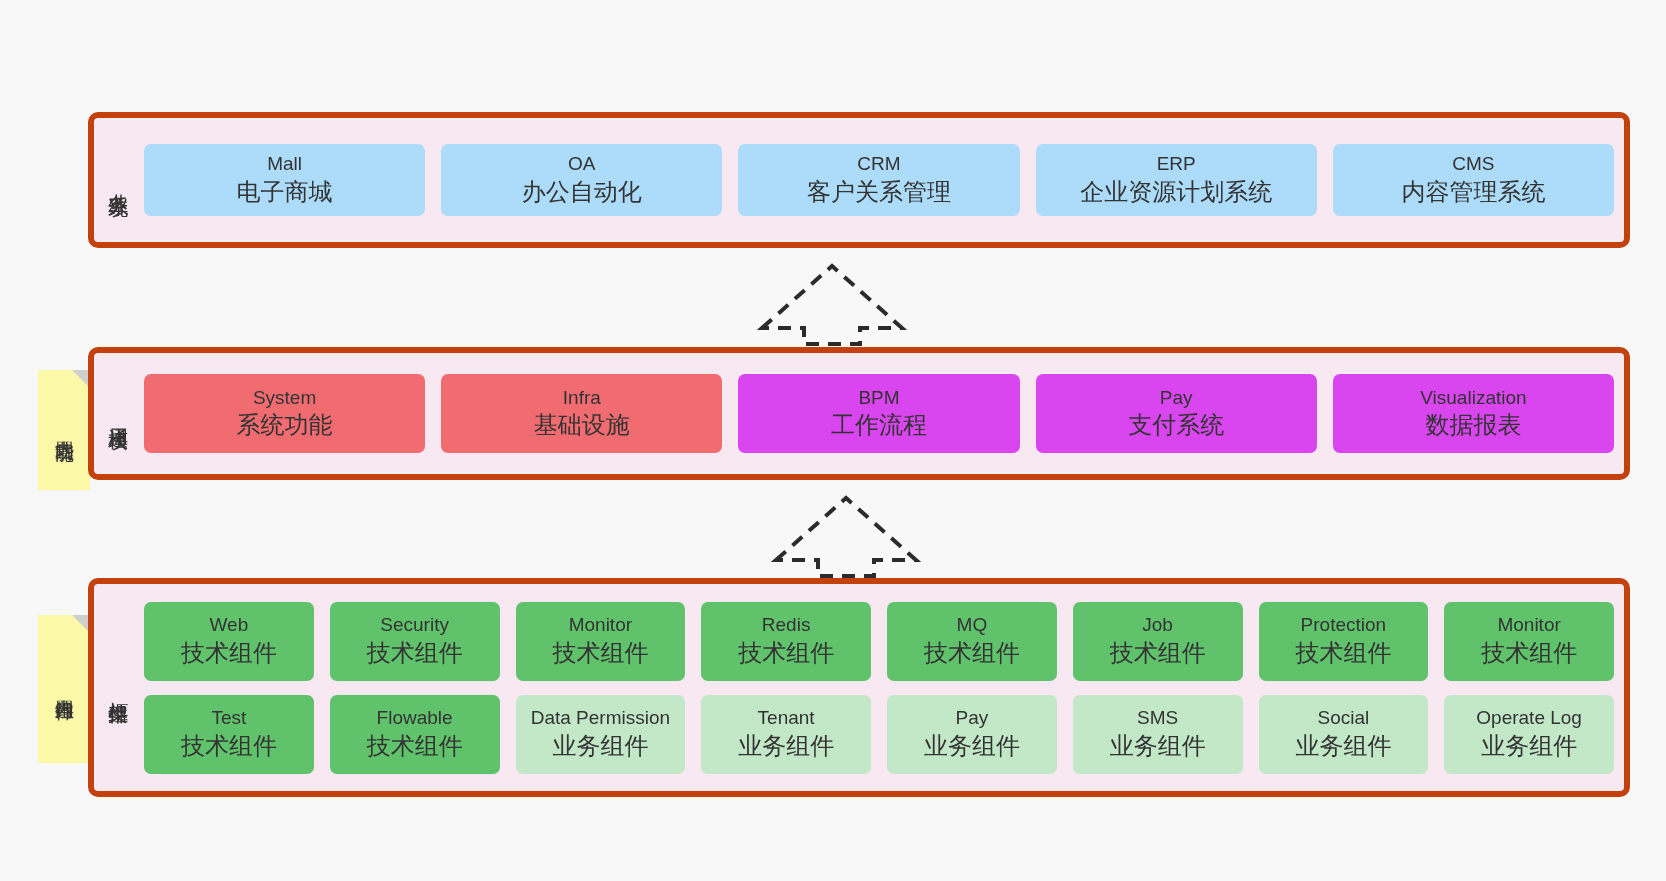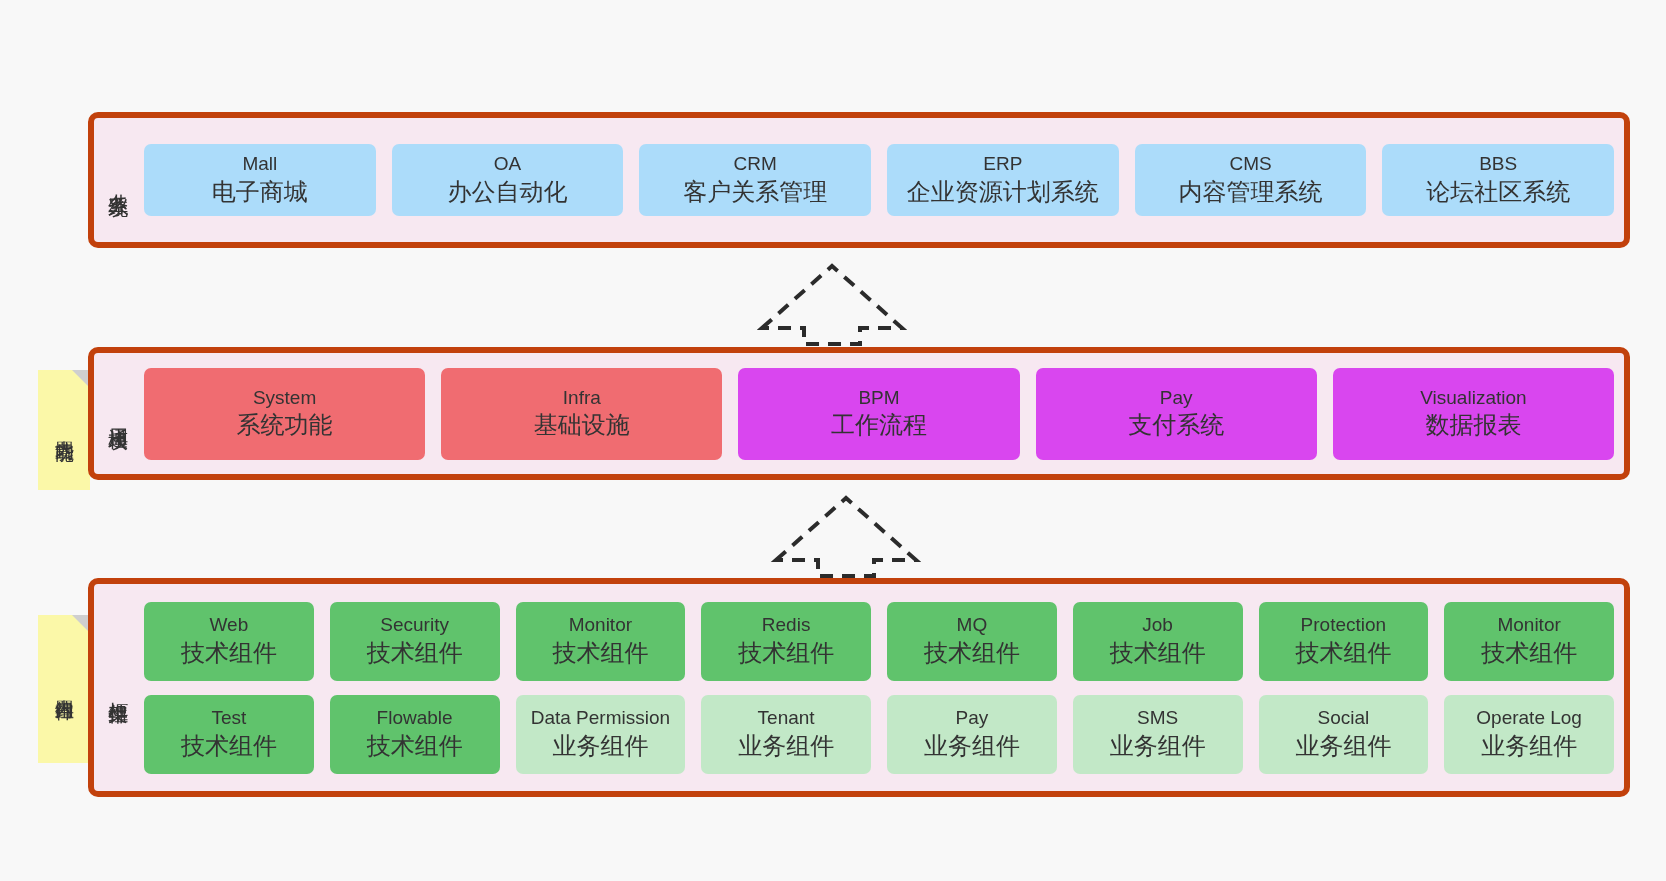--- a/index.html
+++ b/index.html
@@ -76,21 +76,21 @@
   .c-pink       { background: #d946ef; }
   .c-green      { background: #60C36C; }
   .c-lightgreen { background: #C2E8C7; }
 
   
   #layer-business  { left: 88px;  top: 112px; width: 1542px; height: 136px; }
   #layer-modules   { left: 88px;  top: 347px; width: 1542px; height: 133px; }
   #layer-framework { left: 88px;  top: 578px; width: 1542px; height: 219px; }
 
   #layer-business .card  { height: 72px; }
-  #layer-modules  .card  { height: 92px; }
+  #layer-modules  .card  { height: 79px; }
   #layer-framework .card { height: 79px; }
 
   
   .note {
     position: absolute;
     box-sizing: border-box;
     width: 52px;
     background: #FBF8A8;
     z-index: 2;
     display: flex;
@@ -153,24 +153,20 @@
         <span class="cn">客户关系管理</span>
       </div>
       <div class="card c-blue">
         <span class="en">ERP</span>
         <span class="cn">企业资源计划系统</span>
       </div>
       <div class="card c-blue">
         <span class="en">CMS</span>
         <span class="cn">内容管理系统</span>
       </div>
-      <div class="card c-blue">
-        <span class="en">BBS</span>
-        <span class="cn">论坛社区系统</span>
-      </div>
     </div>
   </div>
 </div>
 
 <svg class="arrow" id="arrow-build" viewBox="0 0 160 90">
   <path d="M 10 70 L 80 8 L 150 70 L 108 70 L 108 86 L 52 86 L 52 70 Z" fill="#F8F8F8" stroke="#2B2B2B" stroke-width="4" stroke-dasharray="13 9" stroke-linejoin="miter"></path>
 </svg>
 <div class="arrow-label" id="arrow-build-label">构建</div>
 
 <div class="note" id="note-modules">

